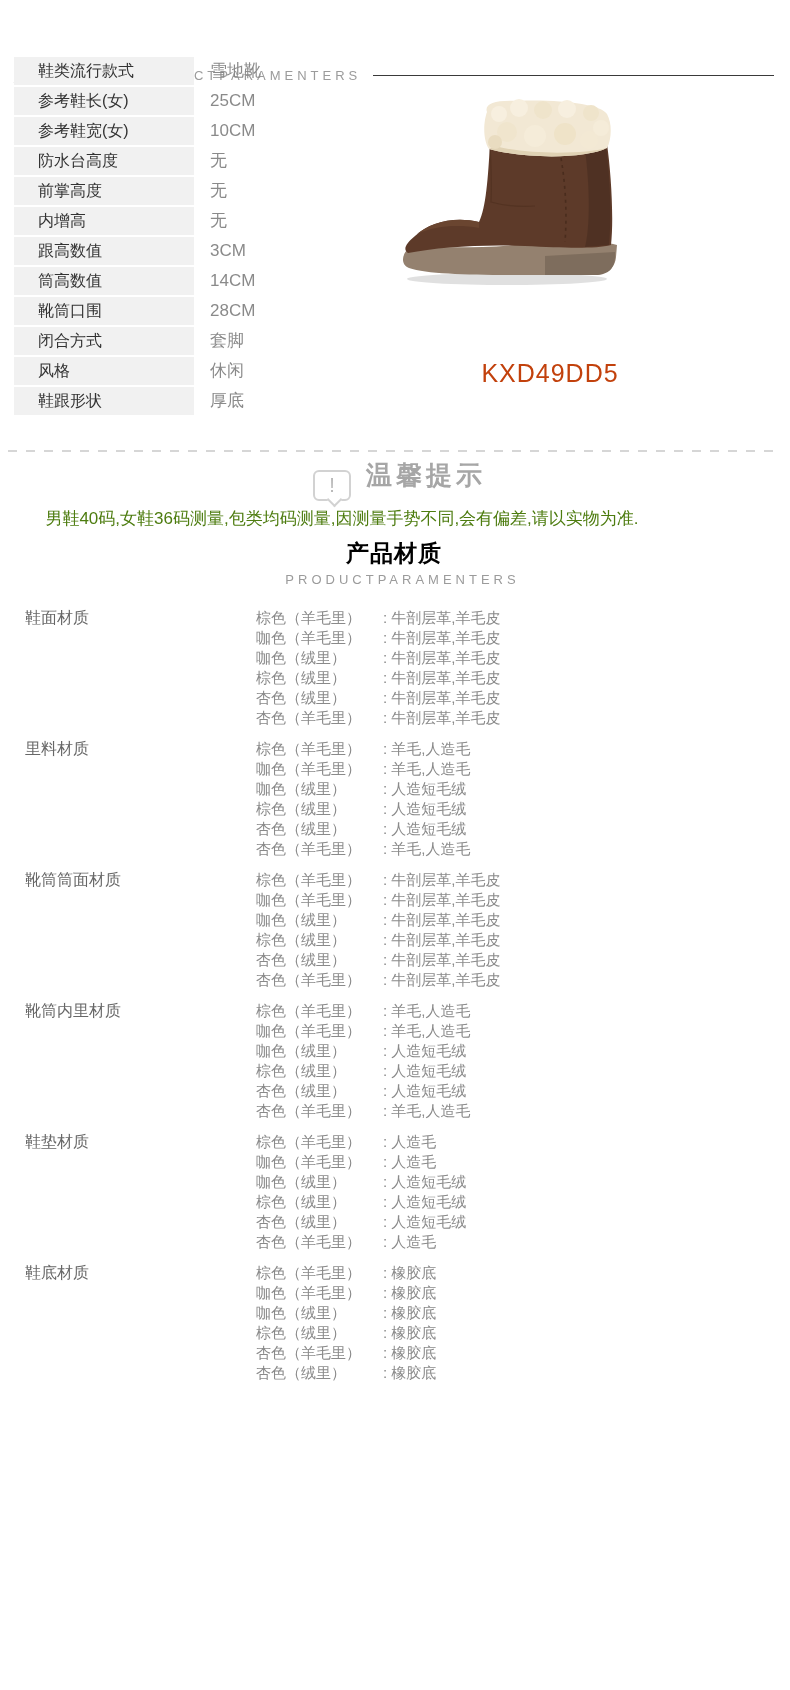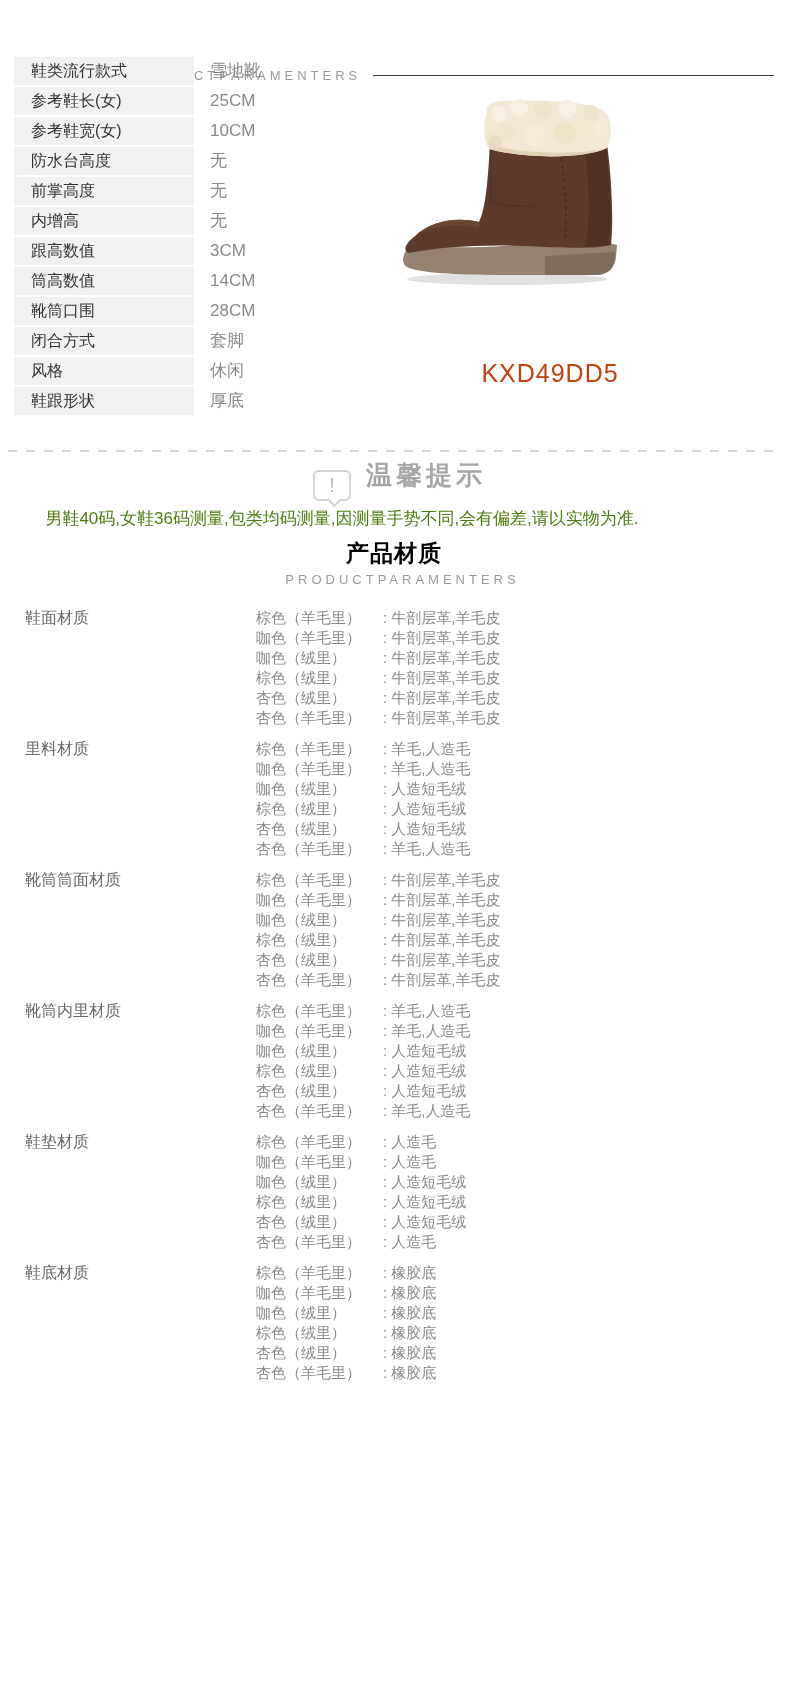--- a/index.html
+++ b/index.html
@@ -9,21 +9,21 @@
 
   
   .sec-header { position:absolute; left:14px; right:16px; display:flex; align-items:center; }
   .sec-title { font-size:23px; font-weight:bold; color:#000; letter-spacing:1px; white-space:nowrap; }
   .sec-sub { margin-left:17px; font-size:13px; color:#9b9b9b; letter-spacing:4px; white-space:nowrap; margin-top:3px; }
   .sec-rule { flex:1; border-top:1px solid #3a3a3a; margin-left:12px; margin-top:3px; }
 
   
   .param-table { position:absolute; left:14px; top:57px; width:560px; }
   .prow { display:flex; height:28px; margin-bottom:2px; align-items:center; }
-  .plabel { width:180px; height:28px; background:#f1f1f1; padding-left:17px; font-size:16px; color:#333; line-height:28px; }
+  .plabel { width:180px; height:28px; background:#f1f1f1; padding-left:24px; font-size:16px; color:#333; line-height:28px; }
   .pvalue { margin-left:16px; font-size:17px; color:#8a8a8a; line-height:28px; }
 
   
   .figure { position:absolute; left:395px; top:98px; width:230px; height:190px; }
   .product-name { position:absolute; left:350px; top:320px; width:400px; text-align:center; font-size:23px; color:#141414; line-height:30px; }
   .product-model { position:absolute; left:350px; top:356px; width:400px; text-align:center; font-size:25px; color:#c2410c; letter-spacing:1px; line-height:34px; }
 
   
   .dashed { position:absolute; left:8px; right:8px; top:450px; height:2px;
     background:repeating-linear-gradient(90deg,#d6d6d6 0 9px,transparent 9px 18px);
@@ -211,19 +211,19 @@
           <div class="mline"><span class="mk">杏色（羊毛里）</span><span class="msep">: </span><span class="mv">人造毛</span></div>
         </div>
       </div>
       <div class="mgroup">
         <div class="mlabel">鞋底材质</div>
         <div class="mlines">
           <div class="mline"><span class="mk">棕色（羊毛里）</span><span class="msep">: </span><span class="mv">橡胶底</span></div>
           <div class="mline"><span class="mk">咖色（羊毛里）</span><span class="msep">: </span><span class="mv">橡胶底</span></div>
           <div class="mline"><span class="mk">咖色（绒里）</span><span class="msep">: </span><span class="mv">橡胶底</span></div>
           <div class="mline"><span class="mk">棕色（绒里）</span><span class="msep">: </span><span class="mv">橡胶底</span></div>
+          <div class="mline"><span class="mk">杏色（羊毛里）</span><span class="msep">: </span><span class="mv">橡胶底</span></div>
           <div class="mline"><span class="mk">杏色（绒里）</span><span class="msep">: </span><span class="mv">橡胶底</span></div>
-          <div class="mline"><span class="mk">杏色（羊毛里）</span><span class="msep">: </span><span class="mv">橡胶底</span></div>
         </div>
       </div>
     </div>
 
 </div>
 
 </body></html>

